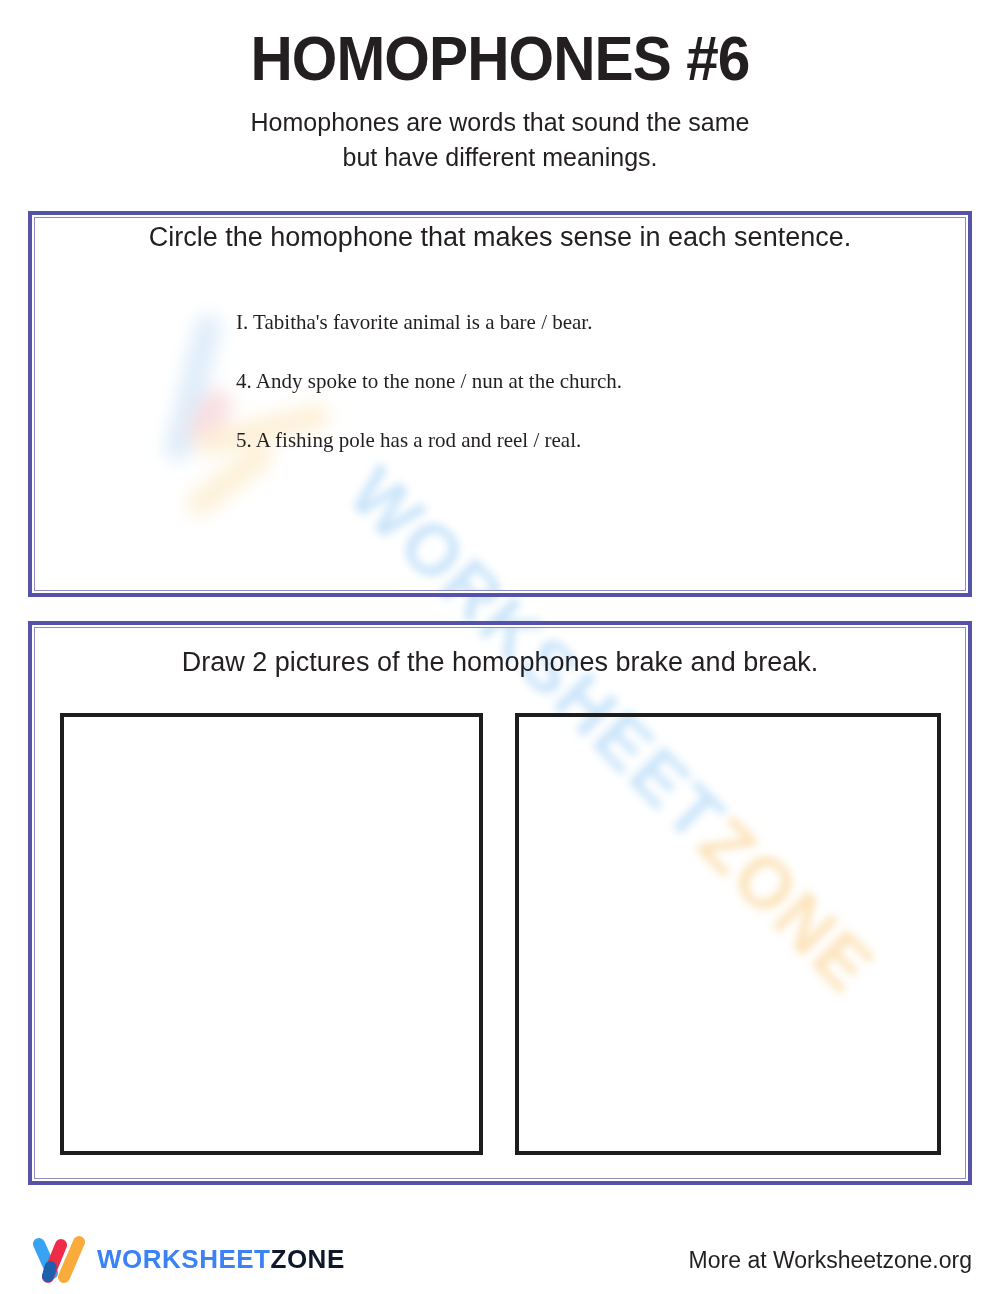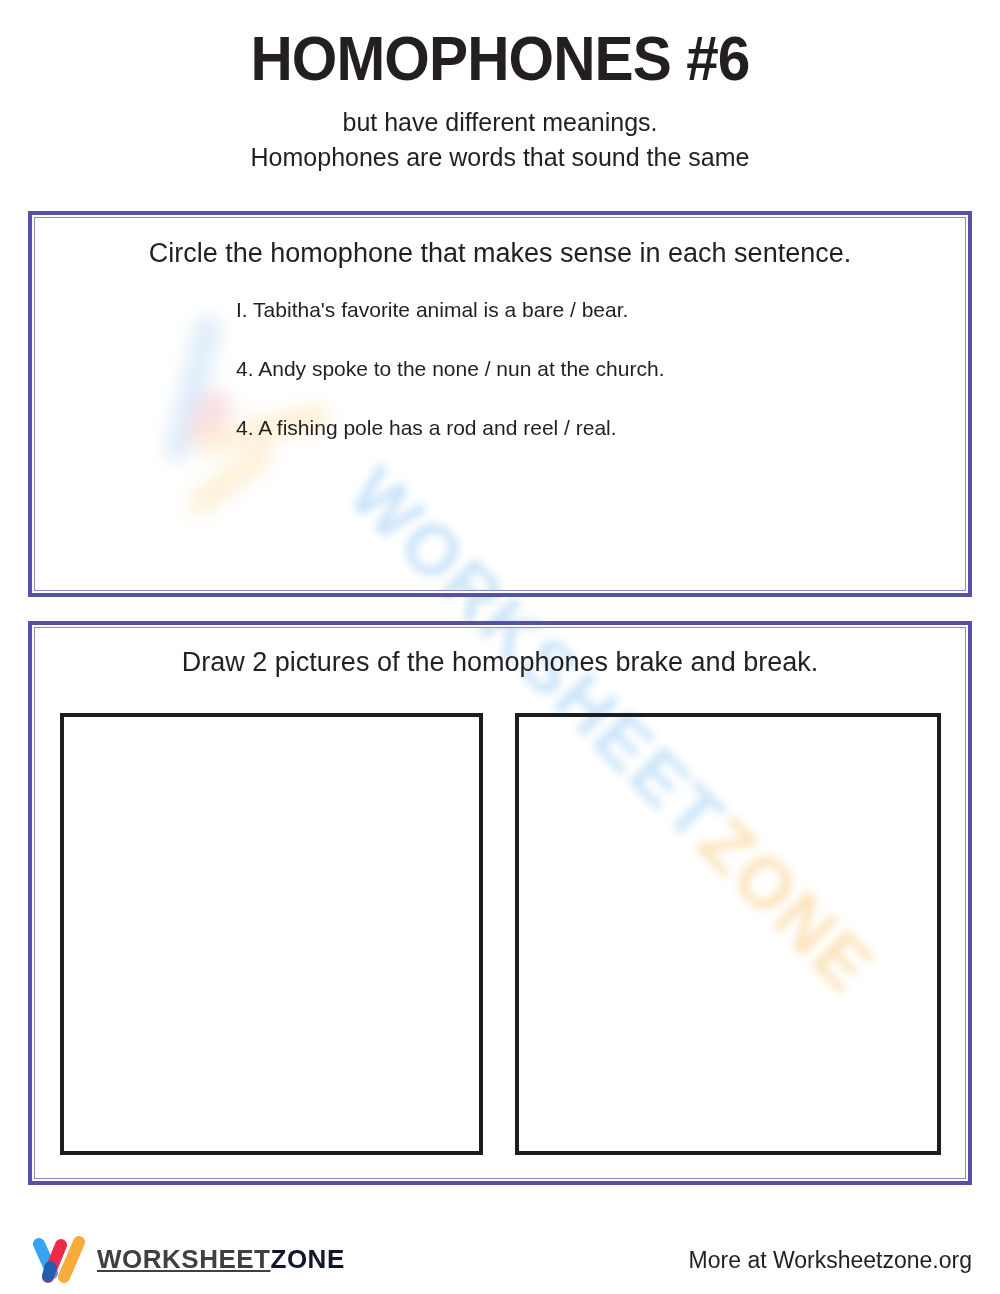--- a/index.html
+++ b/index.html
@@ -97,28 +97,29 @@
   .panel-draw   { top: 613px; height: 564px; }
 
   .panel-heading {
     position: absolute;
     width: 100%;
     text-align: center;
     font-size: 27px;
     line-height: 30px;
     z-index: 2;
   }
-  .heading-circle { top: 230px; }
+  .heading-circle { top: 214px; }
   .heading-draw   { top: 639px; text-align: center; }
 
   .sentences {
     position: absolute;
     left: 236px;
-    top: 291px;
-    z-index: 2;
+    top: 304px;
+    z-index: 2;
+    font-family: Liberation Serif, serif;
   }
   .sentence {
     font-size: 21px;
     line-height: 21px;
     margin-bottom: 38px;
     white-space: nowrap;
   }
 
   .draw-box {
     position: absolute;
@@ -141,21 +142,21 @@
   .brand {
     position: absolute;
     left: 97px;
     top: 1236px;
     font-size: 26px;
     font-weight: 700;
     letter-spacing: 0.5px;
     white-space: nowrap;
     z-index: 2;
   }
-  .brand .brand-blue   { color: #404040; text-decoration: underline; }
+  .brand .brand-blue   { color: #3b82f6; }
   .brand .brand-orange { color: #0f172a; }
   .more-at {
     position: absolute;
     right: 28px;
     top: 1239px;
     font-size: 23px;
     color: #231f20;
     z-index: 2;
   }
 </style>
@@ -170,30 +171,30 @@
 
   <div class="ghost-logo">
     <div class="ghost-bar ghost-blue"></div>
     <div class="ghost-bar ghost-red"></div>
     <div class="ghost-bar ghost-yellow1"></div>
     <div class="ghost-bar ghost-yellow2"></div>
   </div>
 
   <div class="title">HOMOPHONES #6</div>
   <div class="subtitle">
+    <div>Homophones are words that sound the same</div>
     <div>but have different meanings.</div>
-    <div>Homophones are words that sound the same</div>
   </div>
 
   <div class="panel panel-circle"></div>
   <div class="panel-heading heading-circle">Circle the homophone that makes sense in each sentence.</div>
   <div class="sentences">
     <div class="sentence">I. Tabitha's favorite animal is a bare / bear.</div>
     <div class="sentence">4. Andy spoke to the none / nun at the church.</div>
-    <div class="sentence">4. A fishing pole has a rod and reel / real.</div>
+    <div class="sentence">5. A fishing pole has a rod and reel / real.</div>
   </div>
 
   <div class="panel panel-draw"></div>
   <div class="panel-heading heading-draw">Draw 2 pictures of the homophones brake and break.</div>
   <div class="draw-box draw-box-left"></div>
   <div class="draw-box draw-box-right"></div>
 
   <svg class="footer-logo-icon" width="56" height="52" viewBox="0 0 56 52" xmlns="http://www.w3.org/2000/svg">
     <line x1="9" y1="12" x2="22" y2="41" stroke="#38a2f3" stroke-width="12" stroke-linecap="round"></line>
     <line x1="31" y1="13" x2="18" y2="45" stroke="#ee2c49" stroke-width="12" stroke-linecap="round"></line>

